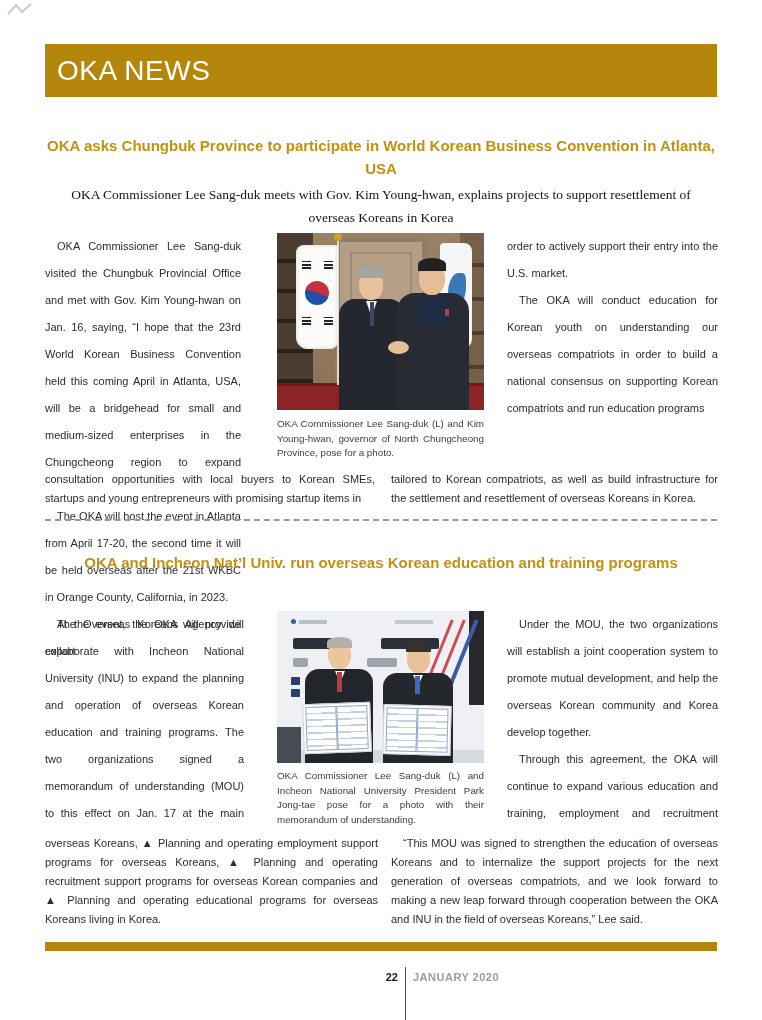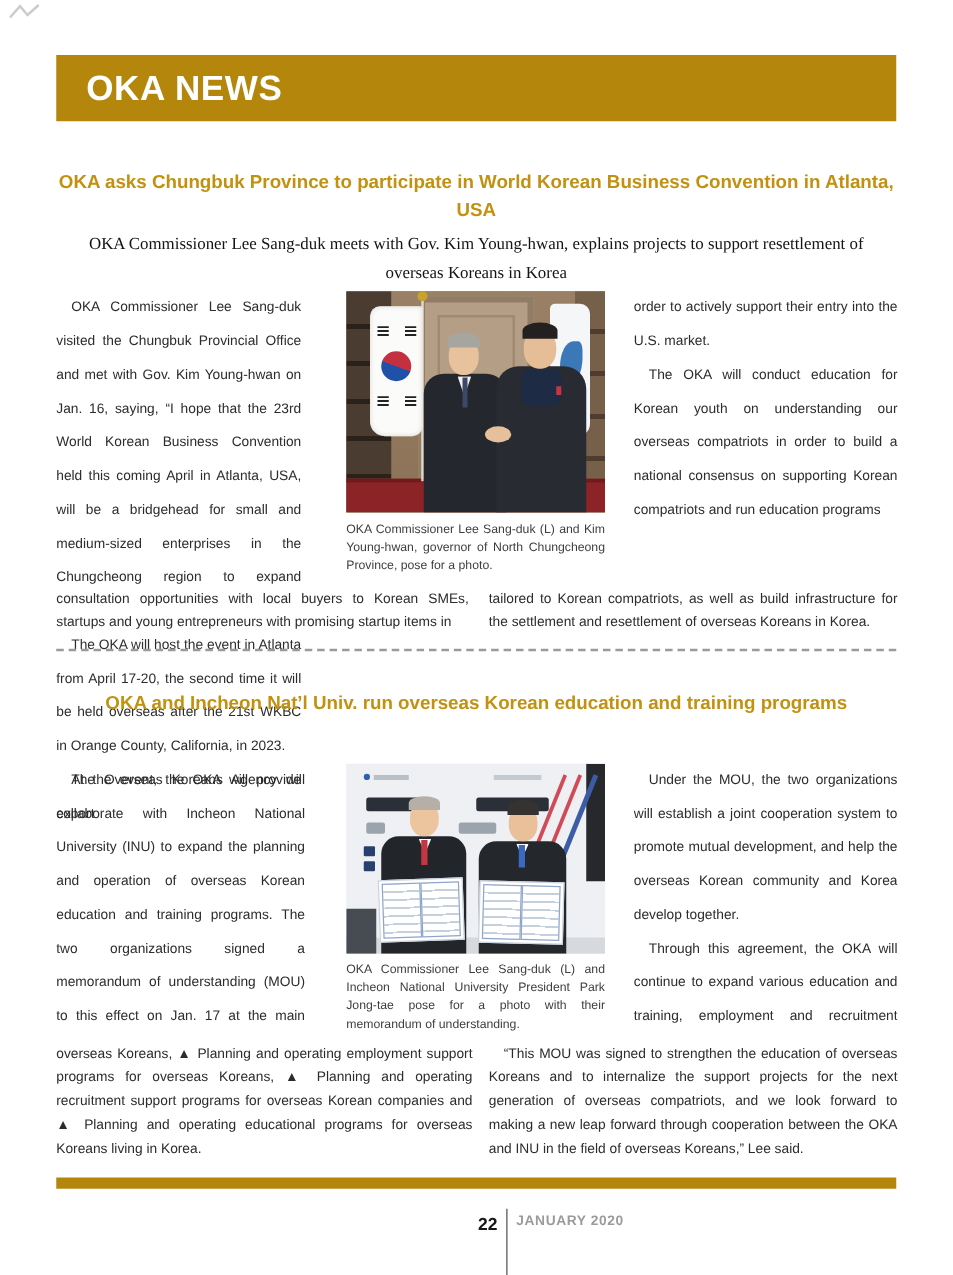--- a/index.html
+++ b/index.html
@@ -1,36 +1,36 @@
 <!DOCTYPE html>
 <html><head>
 <meta charset="utf-8">
 <style>
   html,body{margin:0;padding:0;background:#fff;}
   .page{position:relative;width:762px;height:1020px;background:#ffffff;overflow:hidden;
         font-family:"Liberation Sans",sans-serif;}
   .abs{position:absolute;}
   .masthead{left:45px;top:44px;width:672px;height:53px;background:#b5860c;}
-  .masthead span{display:block;line-height:53px;padding-left:24px;color:#ffffff;
-                 font-size:28px;font-weight:bold;letter-spacing:.5px;}
+  .masthead span{display:block;line-height:53px;padding-left:12px;color:#ffffff;
+                 font-size:28px;font-weight:normal;letter-spacing:.5px;}
   .headline{color:#c39110;font-weight:bold;font-size:15px;line-height:23px;text-align:center;}
   .deck{font-family:"Liberation Serif",serif;font-size:13.5px;line-height:23px;
         text-align:center;color:#141414;}
   .bodycol{font-size:11px;line-height:27px;text-align:justify;color:#2c2c2c;}
   .bodycol p{margin:0;text-indent:12px;}
   .bodycol p.noindent{text-indent:0;}
   .wideblock{font-size:11px;line-height:19px;text-align:justify;color:#2c2c2c;background:#fff;}
   .wideblock p{margin:0;}
   .wideblock p.indent{text-indent:12px;}
   .caption{font-size:9.8px;line-height:14.6px;text-align:justify;color:#3d3d3d;background:#fff;}
   .divider{border-top:2px dashed #9a9a9a;height:0;}
   .goldrule{background:#b5860c;}
   .photo{overflow:hidden;background:#8d7458;}
   .ph{position:absolute;}
-  .footer-num{font-size:14px;font-weight:bold;color:#171717;text-align:right;}
+  .footer-num{font-size:11px;font-weight:bold;color:#171717;text-align:right;}
   .footer-issue{font-size:11px;font-weight:bold;color:#9b9b9b;letter-spacing:.5px;}
 </style>
 </head>
 <body>
 
 <div class="page">
 
   <svg class="abs" style="left:6px;top:1px" width="30" height="18">
     <polyline points="2,13 10,4 16,11 25,3" stroke="#cccccc" stroke-width="2" fill="none"></polyline>
   </svg>

